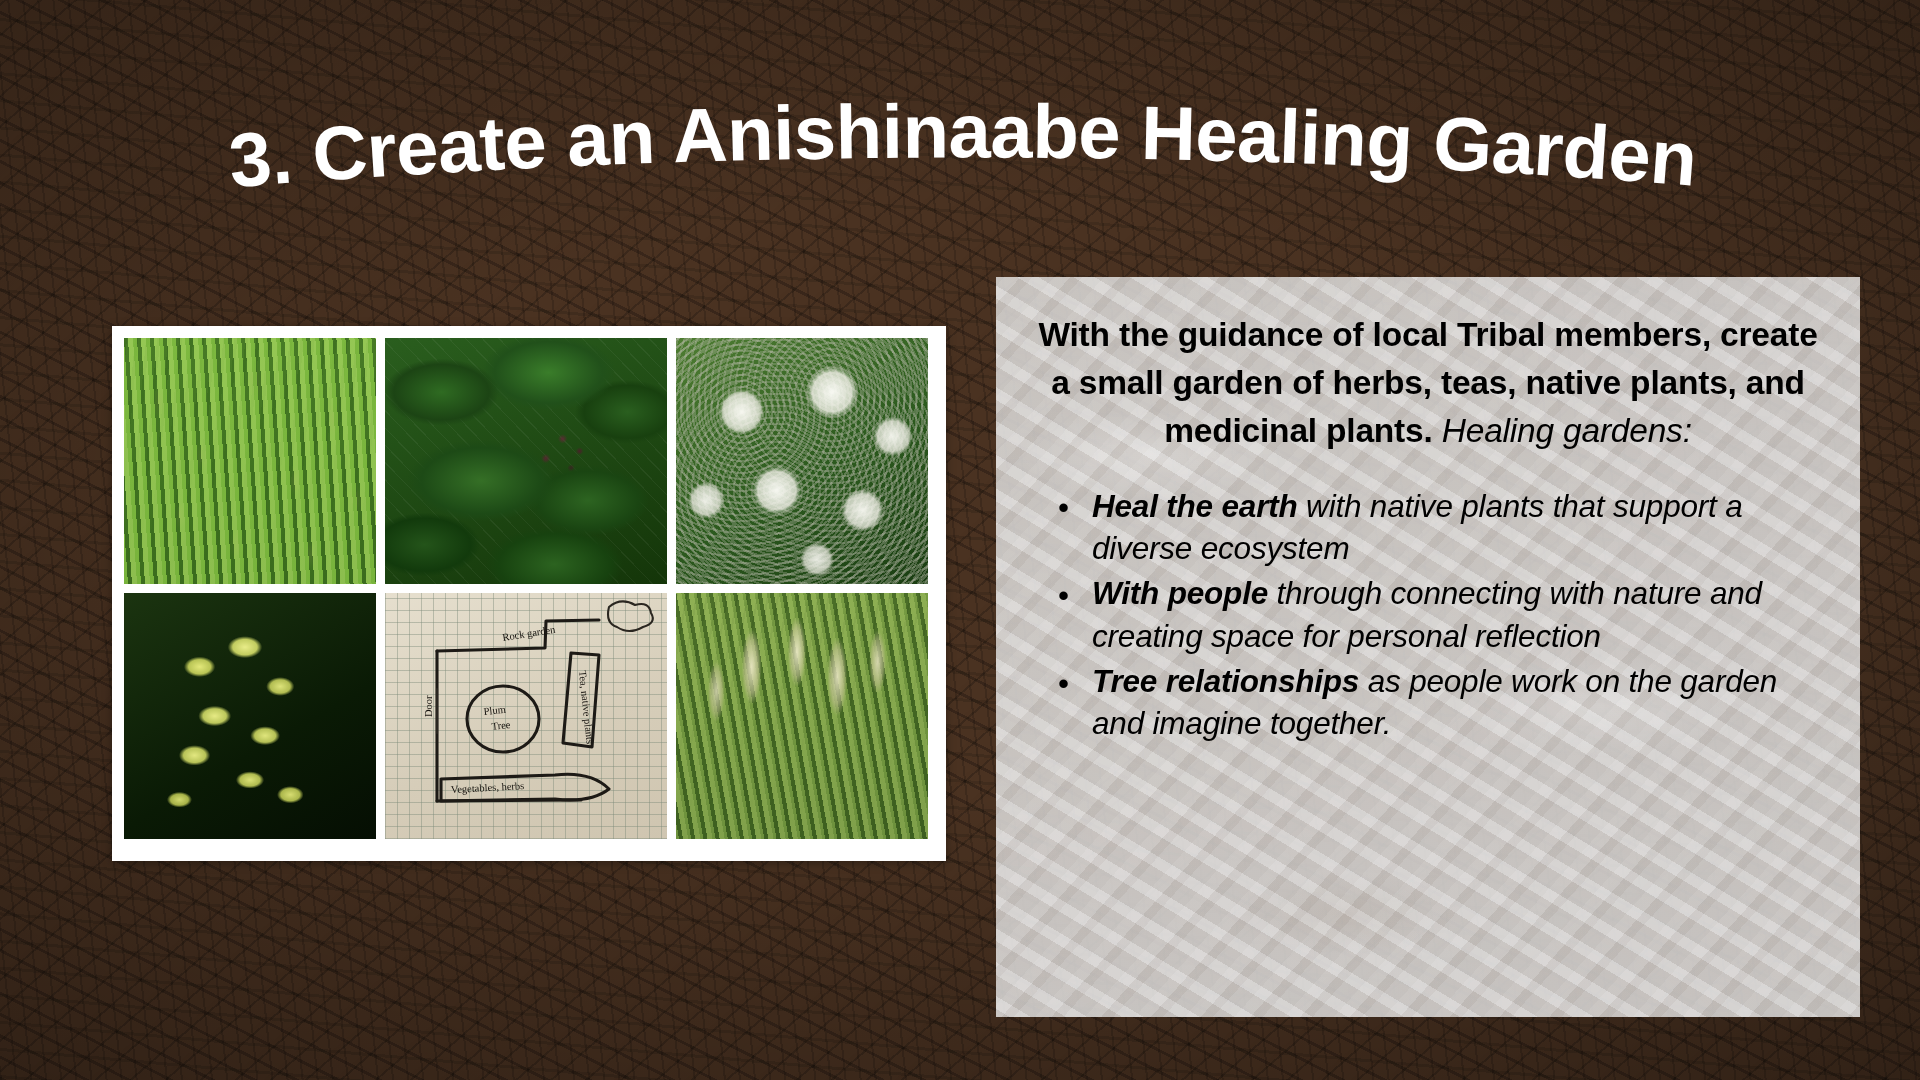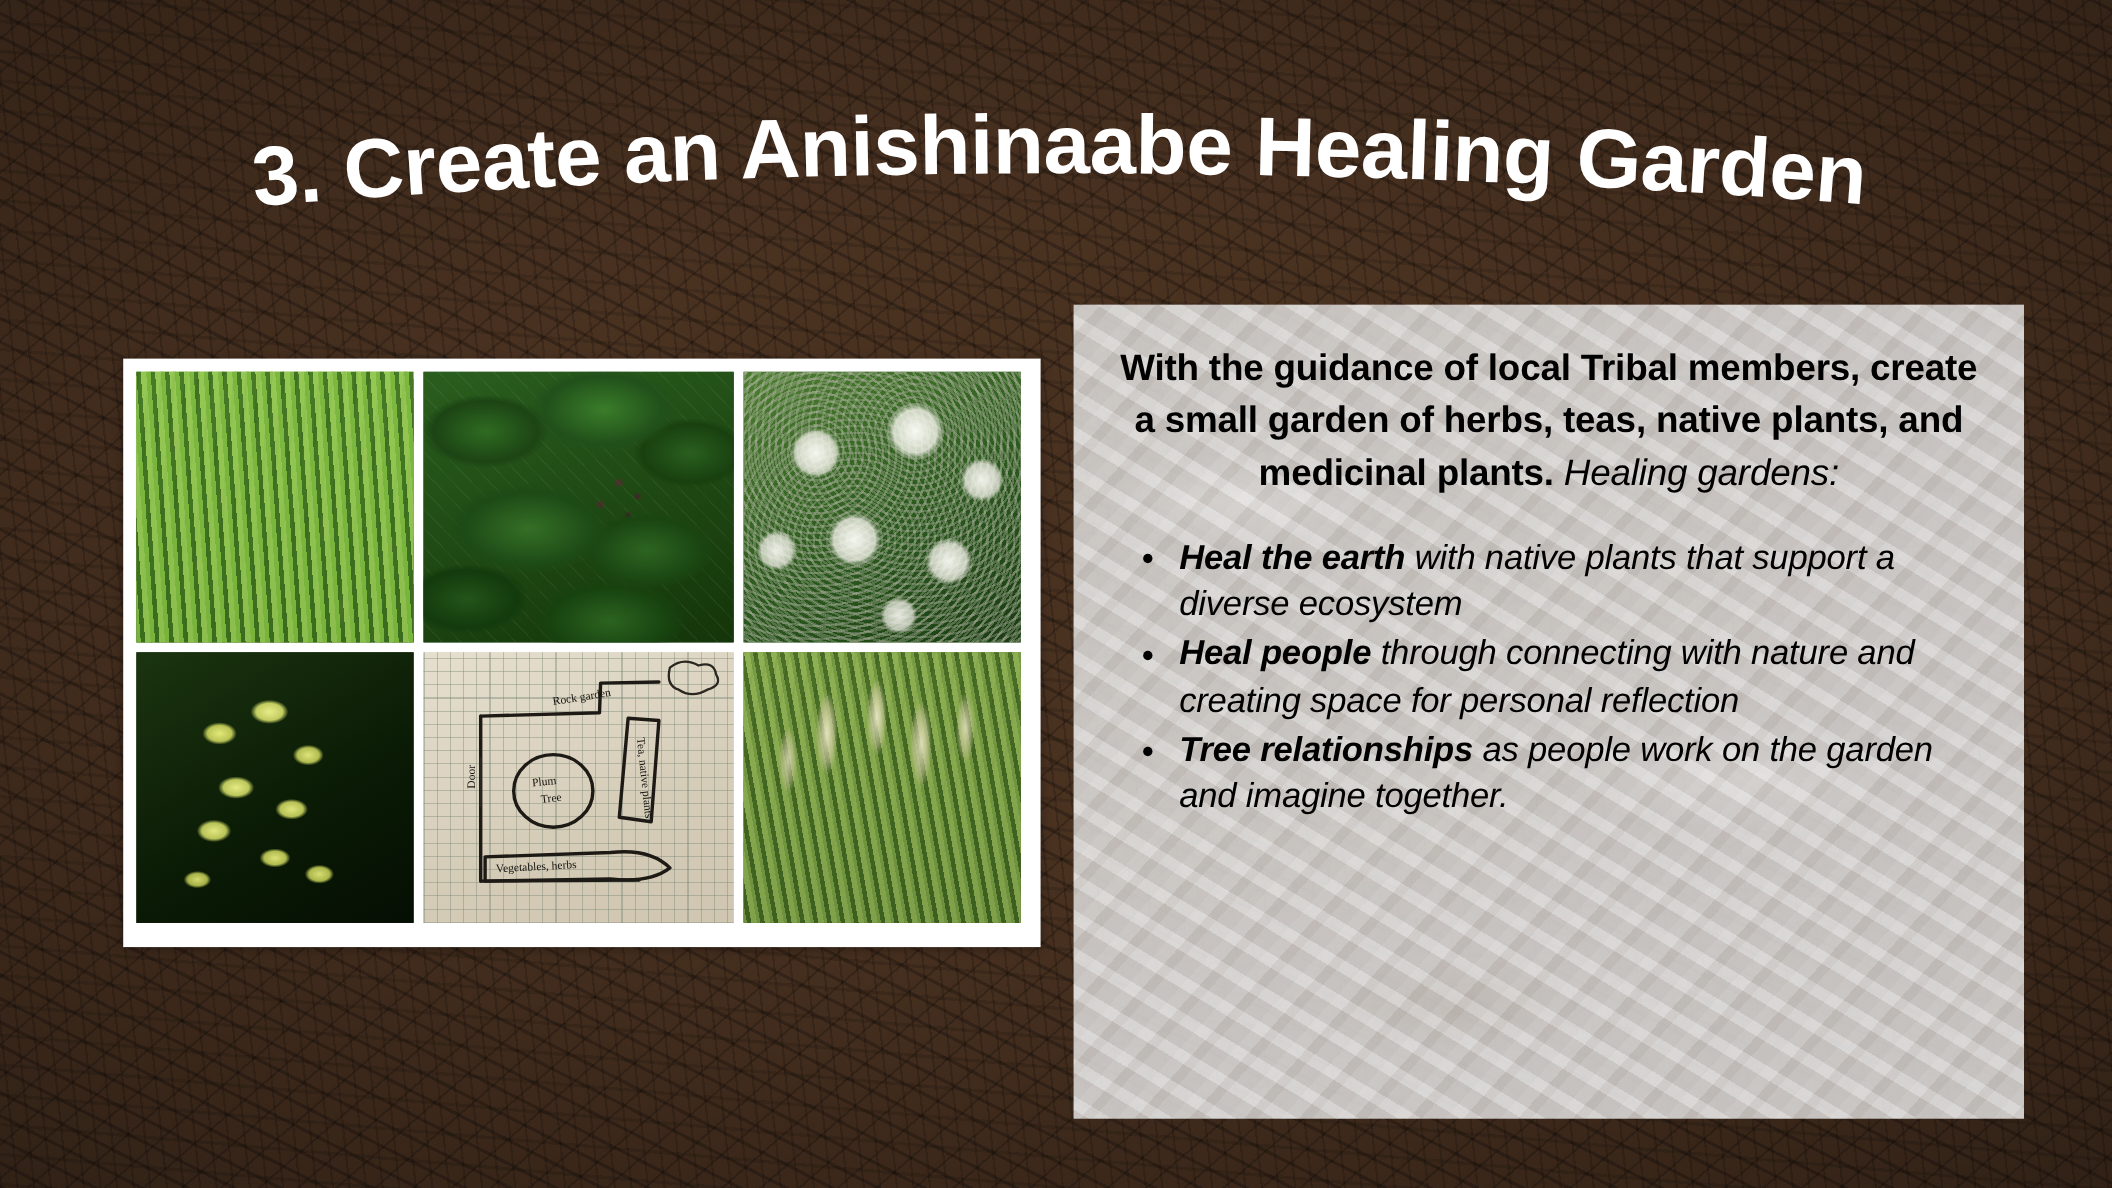--- a/index.html
+++ b/index.html
@@ -202,21 +202,21 @@
       radial-gradient(ellipse 11px 42px at 80% 28%, rgba(228,224,190,.86) 0%, rgba(200,194,154,.48) 52%, rgba(196,190,148,0) 76%),
       radial-gradient(ellipse 11px 40px at 16% 40%, rgba(226,222,188,.82) 0%, rgba(198,192,152,.46) 52%, rgba(194,188,146,0) 76%),
       repeating-linear-gradient(80deg, rgba(118,154,66,.85) 0 3px, rgba(62,96,32,.8) 3px 7px, rgba(146,178,86,.8) 7px 12px),
       repeating-linear-gradient(100deg, rgba(52,84,28,.45) 0 2px, rgba(0,0,0,0) 2px 10px),
       linear-gradient(172deg, #86ad4c 0%, #507a2a 56%, #33551a 100%);
   }
 
   
   #text-panel {
     position:absolute;
-    left:976px; top:277px;
+    left:996px; top:277px;
     width:864px; height:740px;
     z-index:5;
     background:rgba(232,232,232,.86);
     padding:34px 34px 28px 34px;
   }
   
   #text-panel::before {
     content:"";
     position:absolute; inset:0;
     background-image:
@@ -334,21 +334,21 @@
       <p id="lead-paragraph">
         <span class="strong">With the guidance of local Tribal members, create a small garden of herbs, teas, native plants, and medicinal plants.</span>
         <span class="ital">Healing gardens:</span>
       </p>
 
       <ul id="bullet-list">
         <li>
           <span class="dot">•</span><span class="lead-bold">Heal the earth</span><span> with native plants that support a diverse ecosystem</span>
         </li>
         <li>
-          <span class="dot">•</span><span class="lead-bold">Heal people</span><span> through connecting with nature and creating space for personal reflection</span>
+          <span class="dot">•</span><span class="lead-bold">With people</span><span> through connecting with nature and creating space for personal reflection</span>
         </li>
         <li>
           <span class="dot">•</span><span class="lead-bold">Tree relationships</span><span> as people work on the garden and imagine together.</span>
         </li>
       </ul>
 
     </div>
   </div>
 
 </div>

